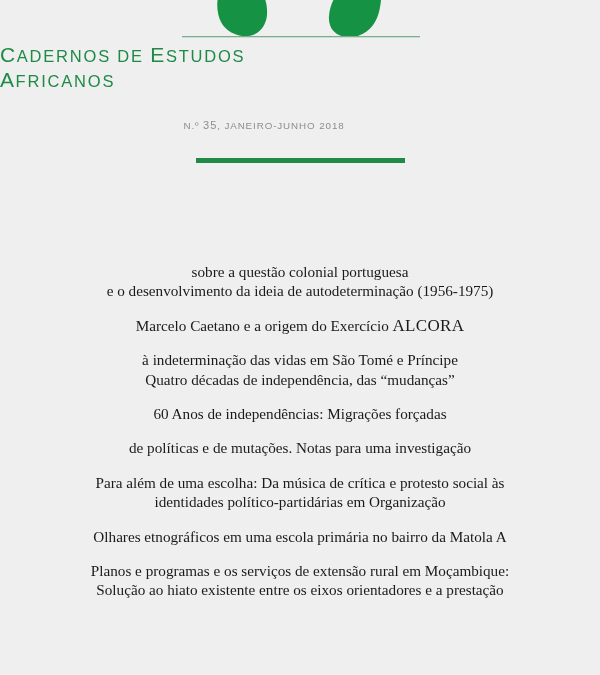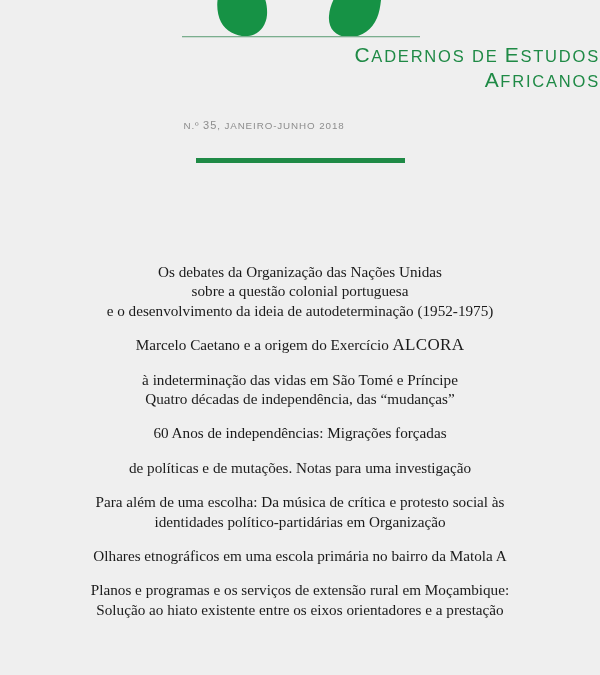--- a/index.html
+++ b/index.html
@@ -28,21 +28,21 @@
     top: -30px;
     width: 600px;
     height: 72px;
   }
 
   .journal-title {
     position: absolute;
     left: 0;
     top: 43px;
     width: 600px;
-    text-align: right;
+    text-align: left;
     color: #1f8a46;
     font-family: "Liberation Sans", sans-serif;
     font-size: 20px;
     line-height: 24px;
     letter-spacing: 1.6px;
     font-weight: 400;
   }
   .journal-title .line2 {
     display: block;
   }
@@ -144,23 +144,22 @@
   <div class="issue-line">
     <span class="sc-small">N.º </span><span>35</span><span class="sc-small">, JANEIRO-JUNHO 2018</span>
   </div>
 
   <div class="green-rule"></div>
 
 </div>
 
 <div class="contents">
     <div class="article">
-      <span class="ttl-line">Os debates da Organização das Nações Unidas</span>
       <span class="ttl-line">sobre a questão colonial portuguesa</span>
-      <span class="ttl-line">e o desenvolvimento da ideia de autodeterminação (1952-1975)</span>
+      <span class="ttl-line">e o desenvolvimento da ideia de autodeterminação (1956-1975)</span>
     </div>
     <div class="article">
       <span class="ttl-line">Marcelo Caetano e a origem do Exercício <span class="acr">ALCORA</span></span>
     </div>
     <div class="article">
       <span class="ttl-line">à indeterminação das vidas em São Tomé e Príncipe</span>
       <span class="ttl-line">Quatro décadas de independência, das “mudanças”</span>
     </div>
     <div class="article">
       <span class="ttl-line">60 Anos de independências: Migrações forçadas</span>

